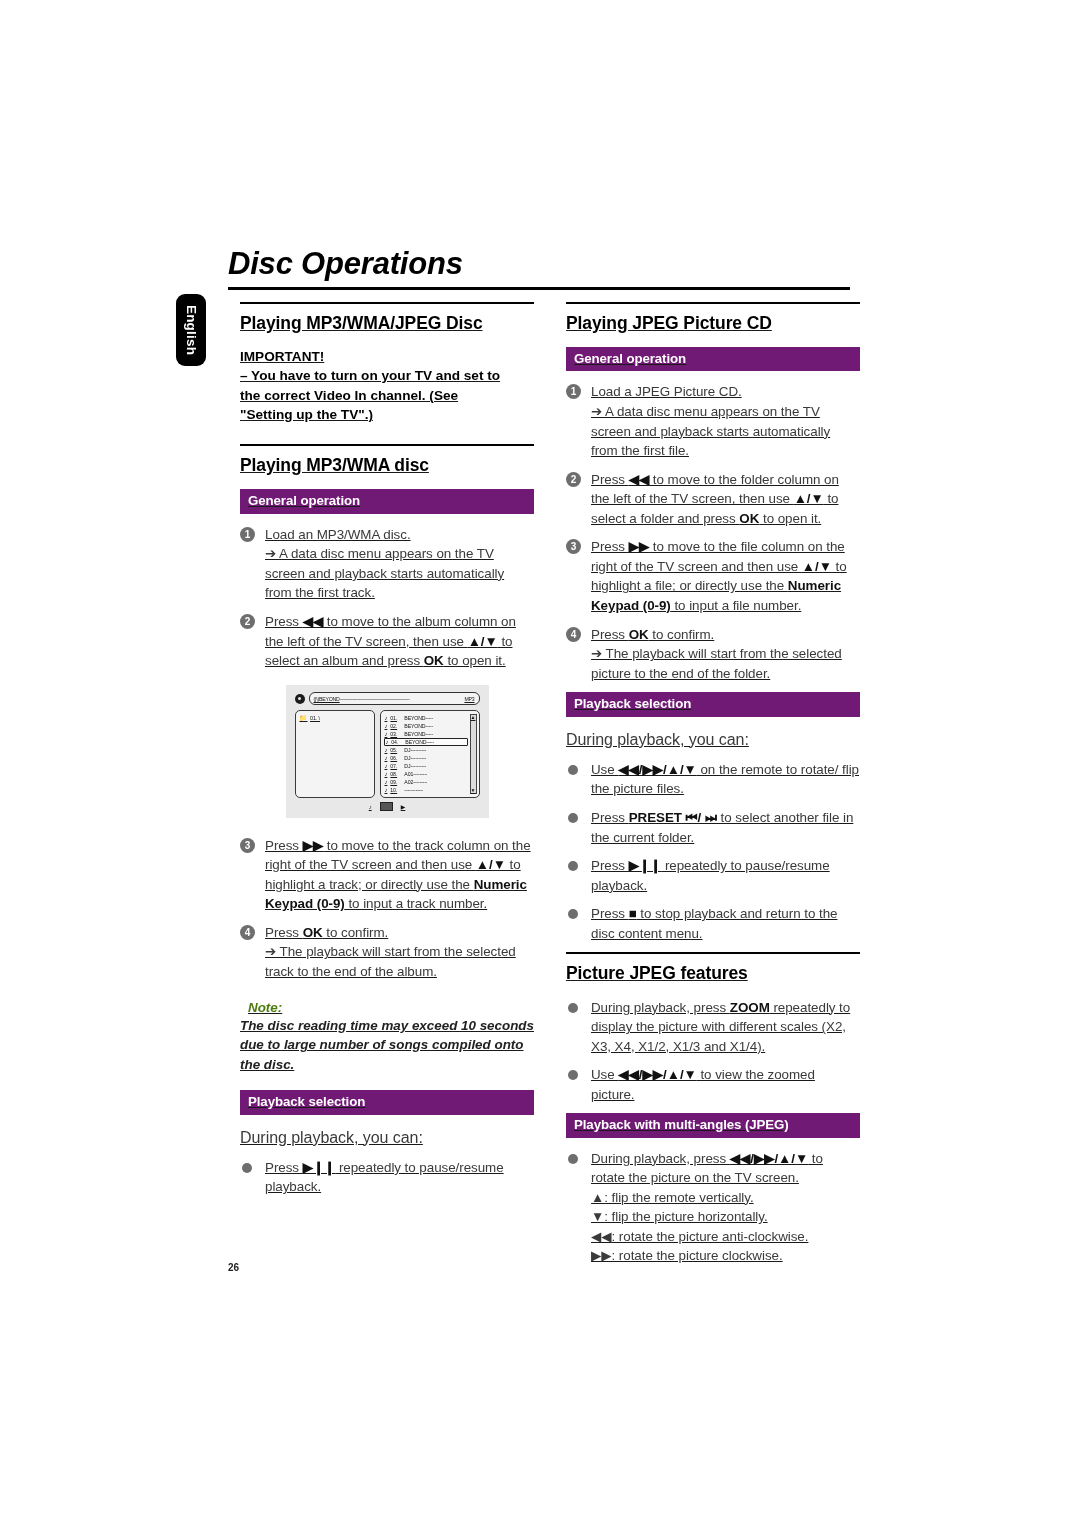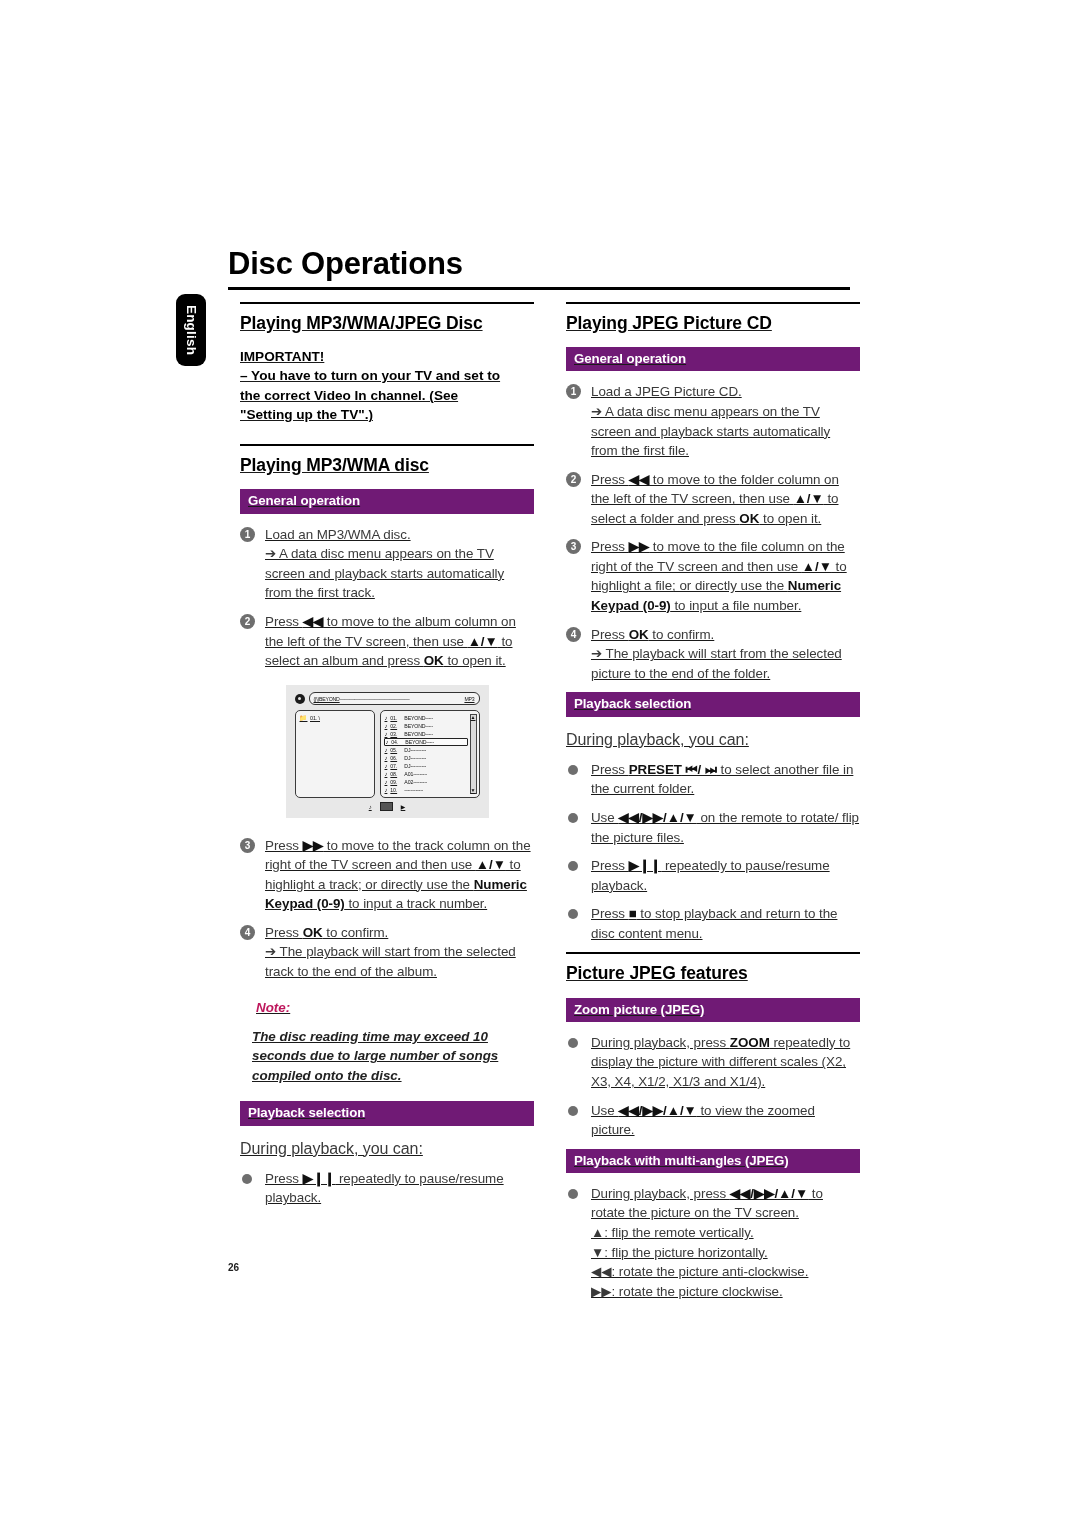--- a/index.html
+++ b/index.html
@@ -50,20 +50,21 @@
   
   .chapter-title {
     position: absolute;
     left: 228px;
     top: 246px;
     font-size: 31px;
     font-weight: bold;
     letter-spacing: -0.2px;
     color: #000;
     font-family: "Liberation Sans", sans-serif;
+    font-style: italic;
   }
   .title-rule {
     position: absolute;
     left: 228px;
     top: 287px;
     width: 622px;
     height: 3px;
     background: #000;
   }
 
@@ -167,30 +168,30 @@
     background: #6e6e6e;
   }
   .arrow-line { display: block; }
 
   
   .note-wrap { margin: 18px 0 16px 0; }
   .note-label {
     font-style: italic;
     font-size: 13.4px;
     font-weight: bold;
-    color: #be185d;
-    margin: 0 0 1px 16px;
+    color: #4d7c0f;
+    margin: 0 0 1px 8px;
   }
   .note-text {
     font-style: italic;
     font-size: 13.4px;
     font-weight: bold;
     line-height: 1.46;
     color: #222;
-    margin: 12px;
+    margin: 0;
   }
 
   
   .tv-shot {
     width: 203px;
     height: 133px;
     margin: 14px auto 18px auto;
     background: #e8e8e8;
     position: relative;
     box-sizing: border-box;
@@ -517,40 +518,39 @@
       </li>
     </ol>
 
     <div class="bar">Playback selection</div>
 
     <p class="body">During playback, you can:</p>
 
     <ul class="bullets">
       <li class="bullet">
         <span class="dot"></span>
+        <span>Use </span><span class="b">◀◀/▶▶/▲/▼</span><span> on the remote to rotate/ flip the picture files.</span>
+      </li>
+      <li class="bullet">
+        <span class="dot"></span>
         <span>Press </span><span class="b">PRESET</span><span class="b"> ⏮/ ⏭</span><span> to select another file in the current folder.</span>
-      </li>
-      <li class="bullet">
-        <span class="dot"></span>
-        <span>Use </span><span class="b">◀◀/▶▶/▲/▼</span><span> on the remote to rotate/ flip the picture files.</span>
       </li>
       <li class="bullet">
         <span class="dot"></span>
         <span>Press </span><span class="b">▶❙❙</span><span> repeatedly to pause/resume playback.</span>
       </li>
       <li class="bullet">
         <span class="dot"></span>
         <span>Press </span><span class="b">■</span><span> to stop playback and return to the disc content menu.</span>
       </li>
     </ul>
 
     <div class="sec-rule"></div>
     <h2 class="sec-head">Picture JPEG features</h2>
 
-    <div class="bar">Zoom picture (JPEG)</div>
 
     <ul class="bullets">
       <li class="bullet">
         <span class="dot"></span>
         <span>During playback, press </span><span class="b">ZOOM</span><span> repeatedly to display the picture with different scales (X2, X3, X4, X1/2, X1/3 and X1/4).</span>
       </li>
       <li class="bullet">
         <span class="dot"></span>
         <span>Use </span><span class="b">◀◀/▶▶/▲/▼</span><span> to view the zoomed picture.</span>
       </li>

